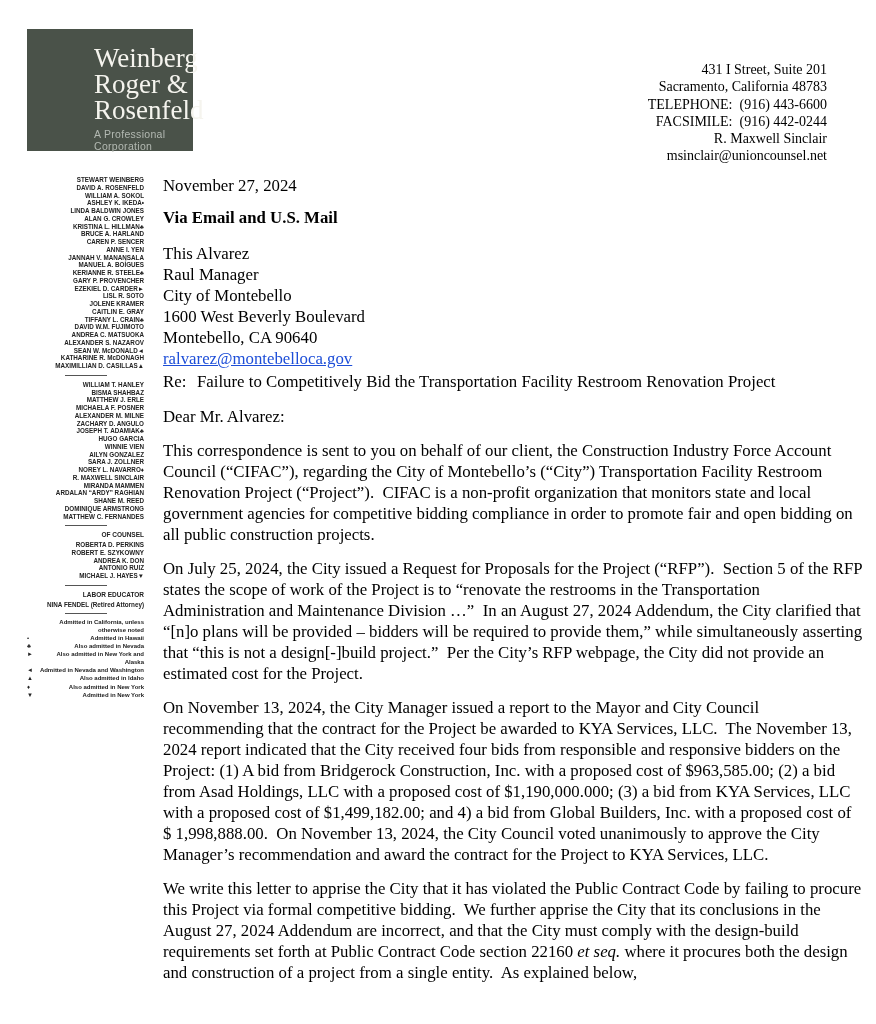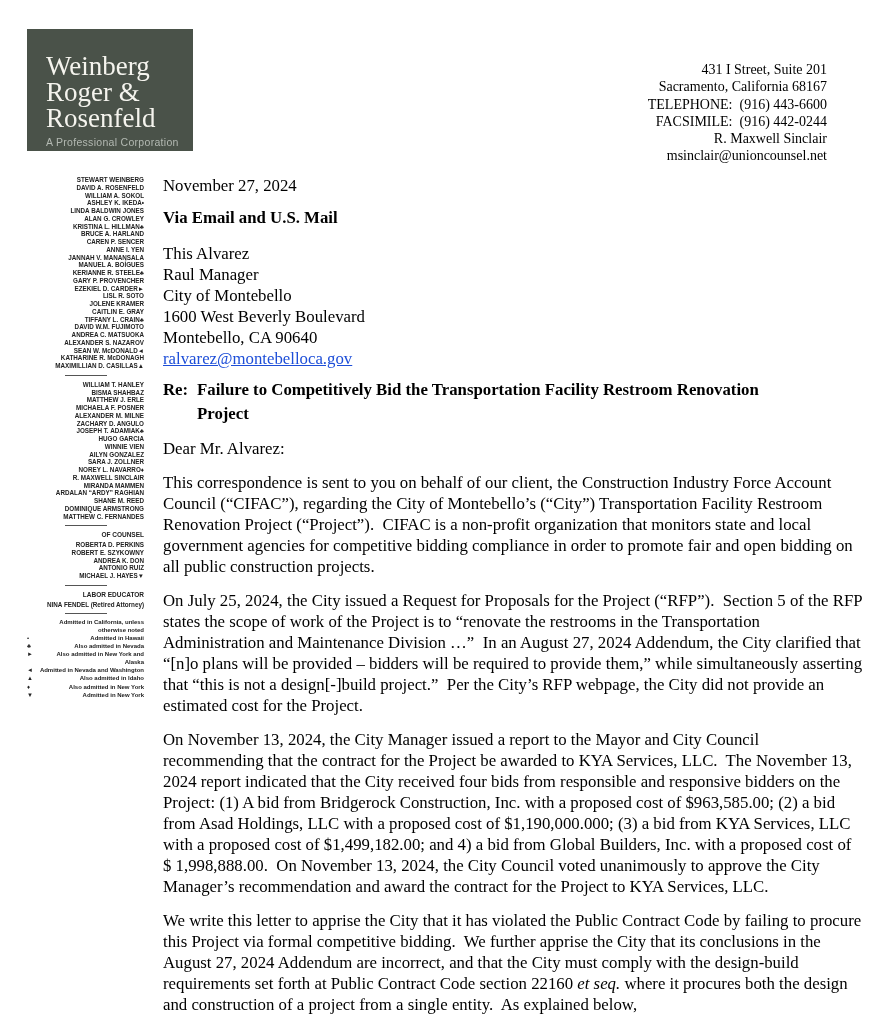--- a/index.html
+++ b/index.html
@@ -1,21 +1,21 @@
 <!DOCTYPE html>
 <html><head>
 <meta charset="utf-8">
 <style>
   html,body{margin:0;padding:0;background:#fff;}
   .page{position:relative;width:876px;height:1024px;background:#ffffff;overflow:hidden;
         font-family:"Liberation Serif",serif;color:#000;}
 
   
   .logo{position:absolute;left:27px;top:29px;width:166px;height:122px;background:#4a5249;}
-  .logo-text{padding:24px 0 0 19px;}
+  .logo-text{padding:16px 0 0 19px;margin-left:48px;}
   .logo-line{color:#f5f4ee;font-size:27px;line-height:26px;font-family:"Liberation Serif",serif;}
   .logo-sub{color:#b3b9b2;font-family:"Liberation Sans",sans-serif;font-size:10.5px;
             letter-spacing:.3px;margin-top:5px;}
 
   
   .contact{position:absolute;top:61px;right:49px;text-align:right;font-size:14px;
            line-height:17.3px;}
   .contact div{white-space:pre-wrap;}
 
   
@@ -27,21 +27,21 @@
   .adm{margin-top:3px;font-size:6px;line-height:7.3px;}
   .adm-row{display:flex;margin-bottom:1px;}
   .adm-sym{width:12px;text-align:left;font-size:6px;flex:none;}
   .adm-txt{flex:1;text-align:right;}
 
   
   .letter{position:absolute;left:163px;top:175px;width:700px;font-size:16.8px;line-height:21px;}
   .via{font-weight:bold;margin-top:11px;}
   .recipient{margin-top:15px;}
   .email-line a{color:#1d4ed8;text-decoration:underline;}
-  .re{display:flex;margin-top:9px;font-weight:bold;line-height:24px;}
+  .re{display:flex;margin-top:1px;font-weight:normal;line-height:24px;}
   .re-label{width:34px;flex:none;}
   .re-subject{width:590px;white-space:pre-wrap;}
   .salutation{margin-top:12px;}
   .para{margin:13px 0 0 0;white-space:pre-wrap;}
   .para em{font-style:italic;}
 </style>
 </head>
 <body>
 
 <div class="page">
@@ -50,21 +50,21 @@
     <div class="logo-text">
       <div class="logo-line">Weinberg</div>
       <div class="logo-line">Roger &amp;</div>
       <div class="logo-line">Rosenfeld</div>
       <div class="logo-sub">A Professional Corporation</div>
     </div>
   </div>
 
   <div class="contact">
       <div>431 I Street, Suite 201</div>
-      <div>Sacramento, California 68167</div>
+      <div>Sacramento, California 48783</div>
       <div>TELEPHONE:  (916) 443-6600</div>
       <div>FACSIMILE:  (916) 442-0244</div>
       <div>R. Maxwell Sinclair</div>
       <div>msinclair@unioncounsel.net</div>
     </div>
 
   <div class="sidebar">
     <div>
         <div>STEWART WEINBERG</div>
         <div>DAVID A. ROSENFELD</div>

